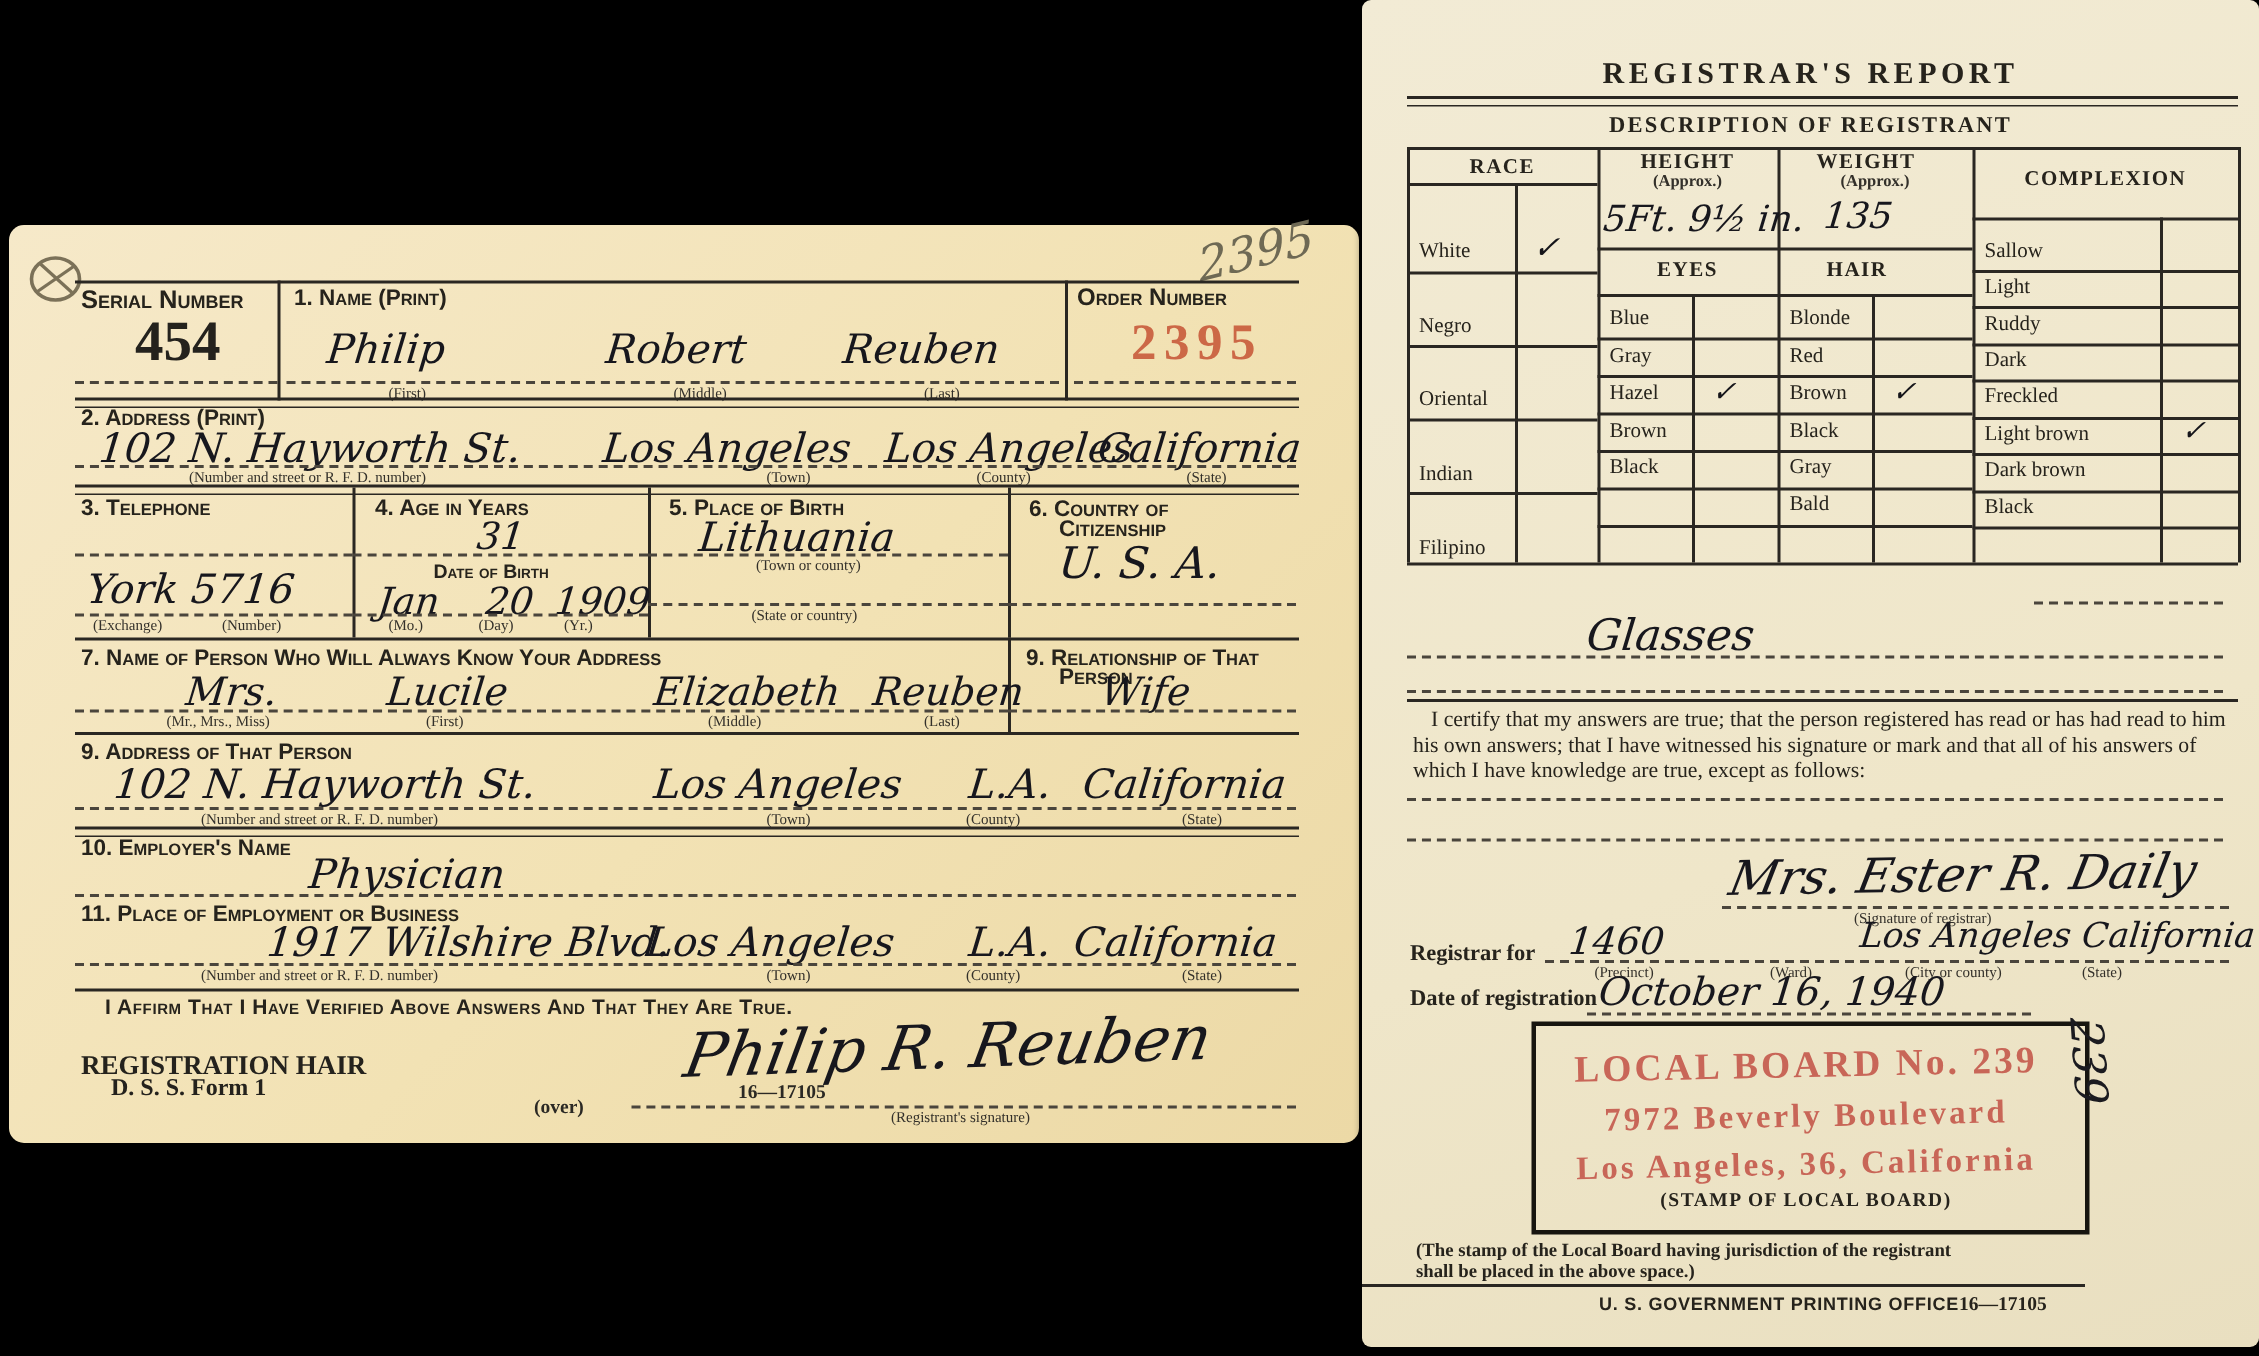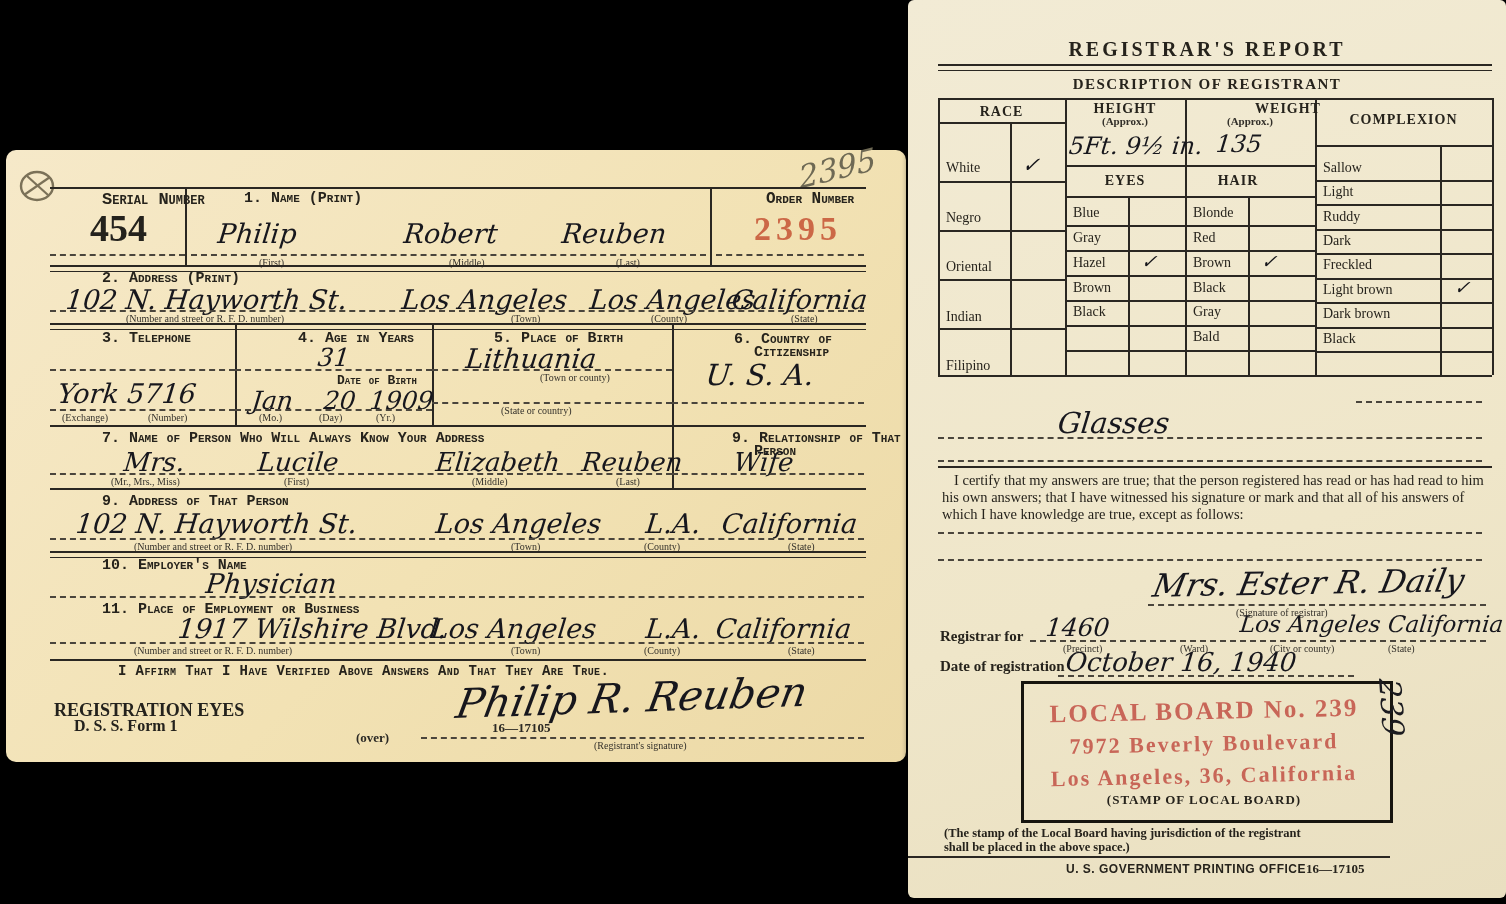--- a/index.html
+++ b/index.html
@@ -1,21 +1,21 @@
 <!DOCTYPE html>
 <html><head>
 <meta charset="utf-8">
 <style>
   html,body{margin:0;padding:0;}
   body{width:1506px;height:904px;background:#000;position:relative;overflow:hidden;
        font-family:"Liberation Serif",serif;}
   .card{position:absolute;}
   .a{position:absolute;}
-  .lbl{font-family:Liberation Mono, monospace;font-weight:bold;color:#26231c;
-       font-variant:small-caps;font-size:15px;white-space:nowrap;line-height:1.05;margin-left:48px;}
+  .lbl{font-family:Liberation Sans, sans-serif;font-weight:bold;color:#26231c;
+       font-variant:small-caps;font-size:15px;white-space:nowrap;line-height:1.05;}
   .sub{font-family:"Liberation Serif",serif;font-size:10px;color:#33302a;white-space:nowrap;}
   .hand{font-family:"DejaVu Serif",serif;font-style:italic;color:#17171d;
         white-space:nowrap;transform:skewX(-6deg);}
   .dash{border-bottom:2px dashed #4a453c;height:0;}
   .rl{background:#2a2722;height:2px;}
   .rl2{height:4px;border-top:2px solid #2a2722;border-bottom:1px solid #2a2722;background:transparent;}
   .vl{background:#2a2722;width:2px;}
   .chk{font-family:"DejaVu Sans",sans-serif;font-weight:bold;font-size:19px;color:#15151a;
        transform:skewX(-18deg);}
   .cell-h{font-family:"Liberation Serif",serif;font-weight:bold;color:#26231c;
@@ -96,21 +96,21 @@
   <div class="a hand" style="left:318px;top:236px;font-size:25px;">20</div>
   <div class="a hand" style="left:364px;top:236px;font-size:25px;">1909</div>
   <div class="a dash" style="left:229px;top:259px;width:197px;"></div>
   <div class="a sub" style="left:253px;top:262px;">(Mo.)</div>
   <div class="a sub" style="left:313px;top:262px;">(Day)</div>
   <div class="a sub" style="left:370px;top:262px;">(Yr.)</div>
 
   <div class="a lbl" style="left:440px;top:181px;">5. Place of Birth</div>
   <div class="a hand" style="left:460px;top:193px;font-size:27px;">Lithuania</div>
   <div class="a dash" style="left:426px;top:219px;width:240px;"></div>
-  <div class="a sub" style="left:498px;top:222px;margin-left:36px;">(Town or county)</div>
+  <div class="a sub" style="left:498px;top:222px;">(Town or county)</div>
   <div class="a dash" style="left:426px;top:252px;width:240px;"></div>
   <div class="a sub" style="left:495px;top:255px;">(State or country)</div>
 
   <div class="a lbl" style="left:680px;top:182px;">6. Country of</div>
   <div class="a lbl" style="left:700px;top:195px;">Citizenship</div>
   <div class="a hand" style="left:700px;top:208px;font-size:29px;">U. S. A.</div>
   <div class="a dash" style="left:666px;top:252px;width:192px;"></div>
 
   <div class="a rl" style="left:44px;top:275px;width:816px;"></div>
   <div class="a vl" style="left:666px;top:275px;height:63px;"></div>
@@ -153,21 +153,21 @@
   <div class="a hand" style="left:710px;top:463px;font-size:27px;">California</div>
   <div class="a dash" style="left:44px;top:492px;width:814px;"></div>
   <div class="a sub" style="left:128px;top:495px;">(Number and street or R. F. D. number)</div>
   <div class="a sub" style="left:505px;top:495px;">(Town)</div>
   <div class="a sub" style="left:638px;top:495px;">(County)</div>
   <div class="a sub" style="left:782px;top:495px;">(State)</div>
   <div class="a rl" style="left:44px;top:509px;width:816px;"></div>
 
   <div class="a lbl" style="left:64px;top:514px;font-size:14px;letter-spacing:.4px;">I Affirm That I Have Verified Above Answers And That They Are True.</div>
 
-  <div class="a" style="left:48px;top:550px;font-size:18px;font-weight:bold;color:#24221d;font-family:'Liberation Serif',serif;">REGISTRATION EYES</div>
+  <div class="a" style="left:48px;top:550px;font-size:18px;font-weight:bold;color:#24221d;font-family:'Liberation Serif',serif;">REGISTRATION HAIR</div>
   <div class="a" style="left:68px;top:567px;font-size:16px;font-weight:bold;color:#24221d;font-family:'Liberation Serif',serif;">D. S. S. Form 1</div>
   <div class="a" style="left:350px;top:580px;font-size:13px;font-weight:bold;color:#2b2924;font-family:'Liberation Serif',serif;">(over)</div>
   <div class="a" style="left:486px;top:570px;font-size:13px;font-weight:bold;color:#2b2924;font-family:'Liberation Serif',serif;">16—17105</div>
   <div class="a hand" style="left:452px;top:524px;font-size:41px;transform:skewX(-12deg) rotate(-2deg);">Philip R. Reuben</div>
   <div class="a dash" style="left:415px;top:587px;width:443px;"></div>
   <div class="a sub" style="left:588px;top:590px;">(Registrant's signature)</div>
 </div>
 
 <div id="right-card" class="card">
 
@@ -184,21 +184,21 @@
   <div class="a vl" style="left:407px;top:98px;height:277px;"></div>
   <div class="a vl" style="left:102px;top:122px;height:253px;width:1.5px;"></div>
   <div class="a vl" style="left:220px;top:196px;height:179px;width:1.5px;"></div>
   <div class="a vl" style="left:340px;top:196px;height:179px;width:1.5px;"></div>
   <div class="a vl" style="left:532px;top:145px;height:230px;width:1.5px;"></div>
 
   <div class="a cell-h" style="left:30px;top:104px;width:127px;text-align:center;font-size:14px;">RACE</div>
   <div class="a rl" style="left:30px;top:122px;width:127px;height:1.5px;"></div>
   <div class="a cell-h" style="left:157px;top:101px;width:120px;text-align:center;font-size:14px;">HEIGHT</div>
   <div class="a sub" style="left:157px;top:115px;width:120px;text-align:center;font-size:11px;font-weight:bold;">(Approx.)</div>
-  <div class="a cell-h" style="left:277px;top:101px;width:118px;text-align:center;font-size:14px;padding-left:44px;">WEIGHT</div>
+  <div class="a cell-h" style="left:277px;top:101px;width:118px;text-align:center;font-size:14px;">WEIGHT</div>
   <div class="a sub" style="left:277px;top:115px;width:130px;text-align:center;font-size:11px;font-weight:bold;">(Approx.)</div>
   <div class="a cell-h" style="left:407px;top:112px;width:177px;text-align:center;font-size:14px;">COMPLEXION</div>
   <div class="a rl" style="left:407px;top:145px;width:177px;height:1.5px;"></div>
 
   <div class="a hand" style="left:161px;top:132px;font-size:24px;">5Ft. 9½ in.</div>
   <div class="a hand" style="left:308px;top:130px;font-size:24px;">135</div>
   <div class="a rl" style="left:157px;top:165px;width:250px;height:1.5px;"></div>
   <div class="a cell-h" style="left:157px;top:173px;width:120px;text-align:center;font-size:14px;">EYES</div>
   <div class="a cell-h" style="left:277px;top:173px;width:106px;text-align:center;font-size:14px;">HAIR</div>
   <div class="a rl" style="left:157px;top:196px;width:250px;height:1.5px;"></div>

